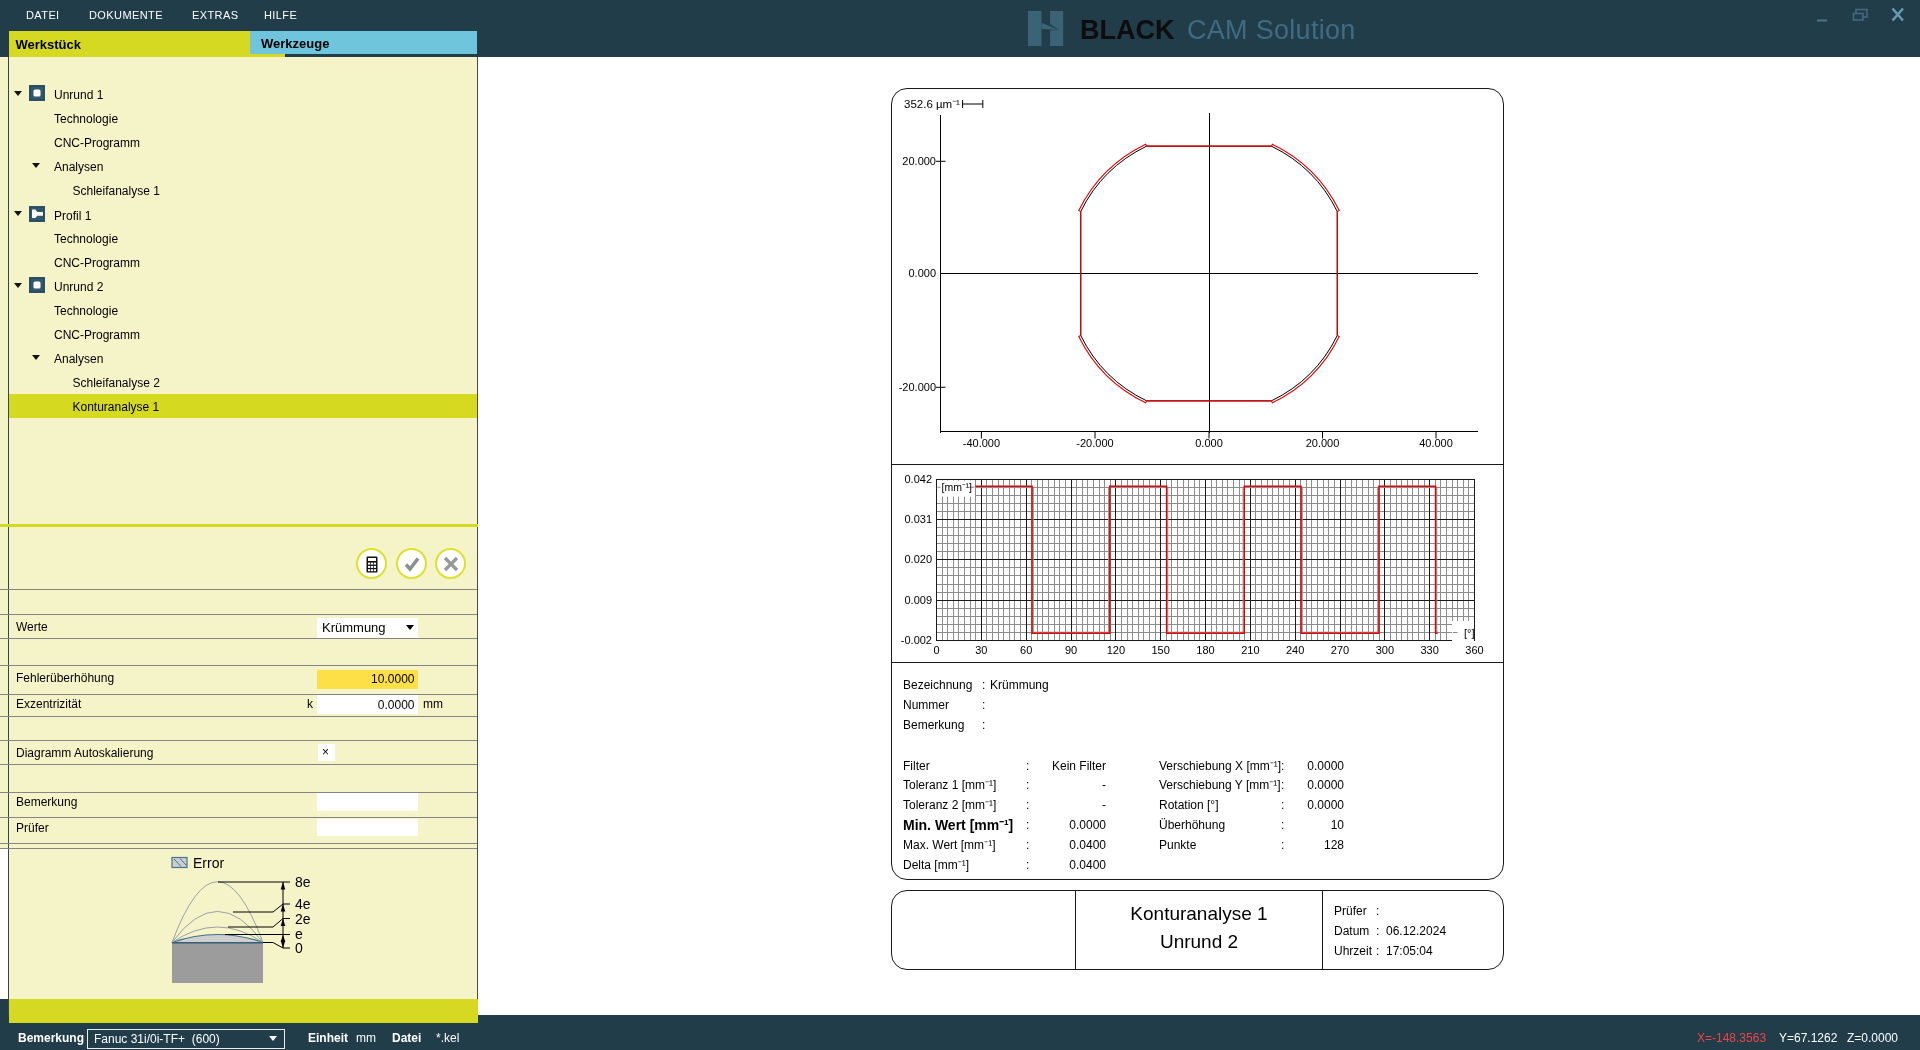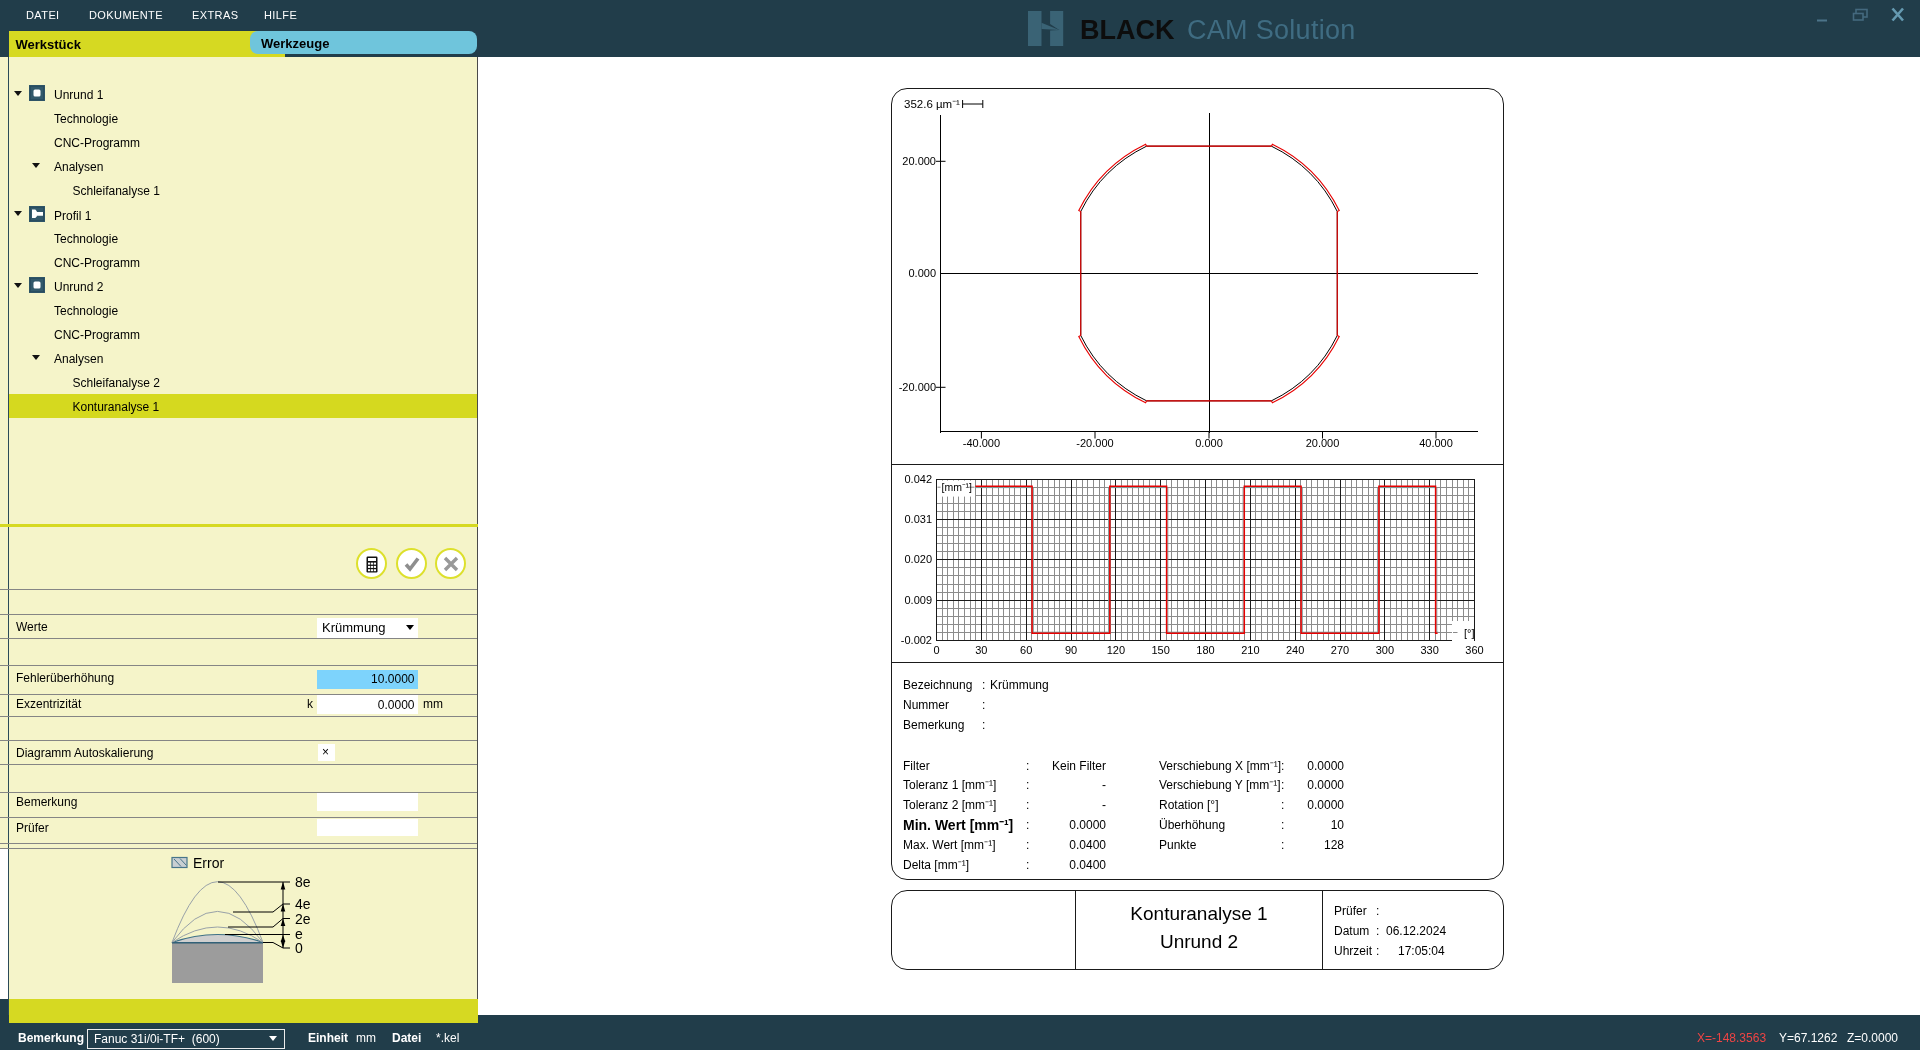--- a/index.html
+++ b/index.html
@@ -40,21 +40,21 @@
       <rect x="17" y="19.5" width="10" height="2" fill="#4c7489"></rect>
       <rect x="56" y="9.5" width="11" height="7.5" fill="none" stroke="#44697e" stroke-width="1.6"></rect>
       <rect x="53.5" y="13.5" width="9.5" height="6.5" fill="#213d4a" stroke="#44697e" stroke-width="1.6"></rect>
       <path d="M92.5 8.5 L103 20.5 M103 8.5 L92.5 20.5" stroke="#659ab1" stroke-width="2.6"></path>
     </svg>
   </div>
 
   <div class="tab" style="left:9px;top:31px;width:276px;height:26px;background:#d6d922;">
       <span style="position:absolute;left:6.5px;top:6px;">Werkstück</span>
     </div>
-  <div class="tab" style="left:250px;top:31px;width:227px;height:23px;background:#6fc5dc;border-radius:8px;">
+  <div class="tab" style="left:250px;top:31px;width:227px;height:23px;background:#6fc5dc;">
       <span style="position:absolute;left:11px;top:5px;">Werkzeuge</span>
     </div>
 
   <div id="lpanel"></div>
   <div id="lpanel2"></div>
   <div class="abs" style="left:0px;top:999px;width:10px;height:51px;background:#213d4a;"></div>
   <div class="abs" style="left:8px;top:57px;width:1.2px;height:966px;background:#2b4a58;"></div>
   <div class="abs" style="left:477px;top:57px;width:1px;height:942px;background:#4a4a4a;"></div>
 
   <div class="abs" style="left:9px;top:393.5px;width:468px;height:24px;background:#d5d91f;"></div>
@@ -137,21 +137,21 @@
     <div class="sep" style="top:842.5px;"></div>
     <div class="sep" style="top:847.5px;"></div>
 
     <div class="lbl" style="left:16px;top:619.5px;">Werte</div>
     <div class="fld" style="top:617.5px;height:20px;">
         <span style="position:absolute;left:5px;top:2.5px;font-size:13px;">Krümmung</span>
       <span style="position:absolute;right:4px;top:7px;width:0;height:0;border-left:4.5px solid transparent;border-right:4.5px solid transparent;border-top:5.5px solid #000;"></span>
       </div>
 
     <div class="lbl" style="left:16px;top:671px;">Fehlerüberhöhung</div>
-    <div class="fld" style="top:669.5px;height:19px;background:#7dd3fc;text-align:center;">
+    <div class="fld" style="top:669.5px;height:19px;background:#fde047;text-align:center;">
         <span style="position:absolute;right:3px;top:2.5px;">10.0000</span>
       </div>
 
     <div class="lbl" style="left:16px;top:696.5px;">Exzentrizität</div>
     <div class="lbl" style="left:307px;top:696.5px;">k</div>
     <div class="fld" style="top:695px;height:19px;">
         <span style="position:absolute;right:3px;top:2.5px;">0.0000</span>
       </div>
     <div class="lbl" style="left:423px;top:696.5px;">mm</div>
 
@@ -328,15 +328,15 @@
     <div class="abs" style="left:430px;top:0;width:1px;height:78px;background:#1a1a1a;"></div>
     <div class="abs" style="left:184px;top:12px;width:246px;text-align:center;font-size:19px;color:#000;">Konturanalyse 1</div>
     <div class="abs" style="left:184px;top:40px;width:246px;text-align:center;font-size:19px;color:#000;">Unrund 2</div>
     <div class="lbl" style="left:442px;top:13px;font-size:12px;">Prüfer</div>
     <div class="lbl" style="left:484px;top:13px;font-size:12px;">:</div>
     <div class="lbl" style="left:442px;top:33px;font-size:12px;">Datum</div>
     <div class="lbl" style="left:484px;top:33px;font-size:12px;">:</div>
     <div class="lbl" style="left:494px;top:33px;font-size:12px;">06.12.2024</div>
     <div class="lbl" style="left:442px;top:52.5px;font-size:12px;">Uhrzeit</div>
     <div class="lbl" style="left:484px;top:52.5px;font-size:12px;">:</div>
-    <div class="lbl" style="left:494px;top:52.5px;font-size:12px;margin-left:12px;">17:05:04</div>
+    <div class="lbl" style="left:494px;top:52.5px;font-size:12px;">17:05:04</div>
   </div>
 </div>
 
 </body></html>

